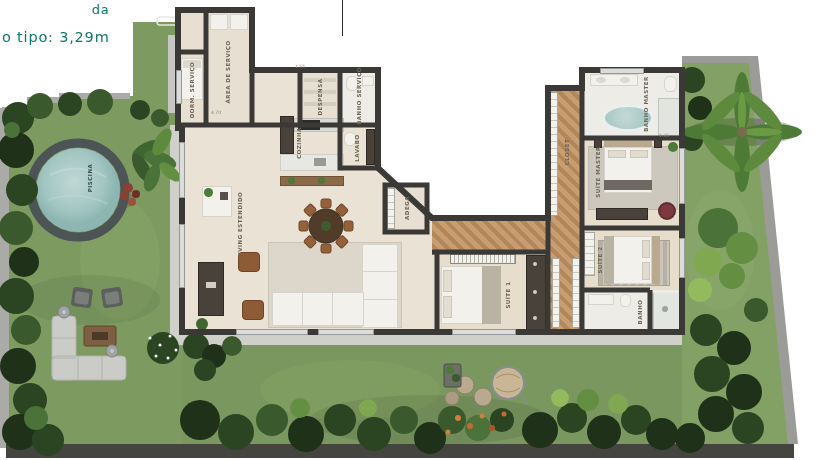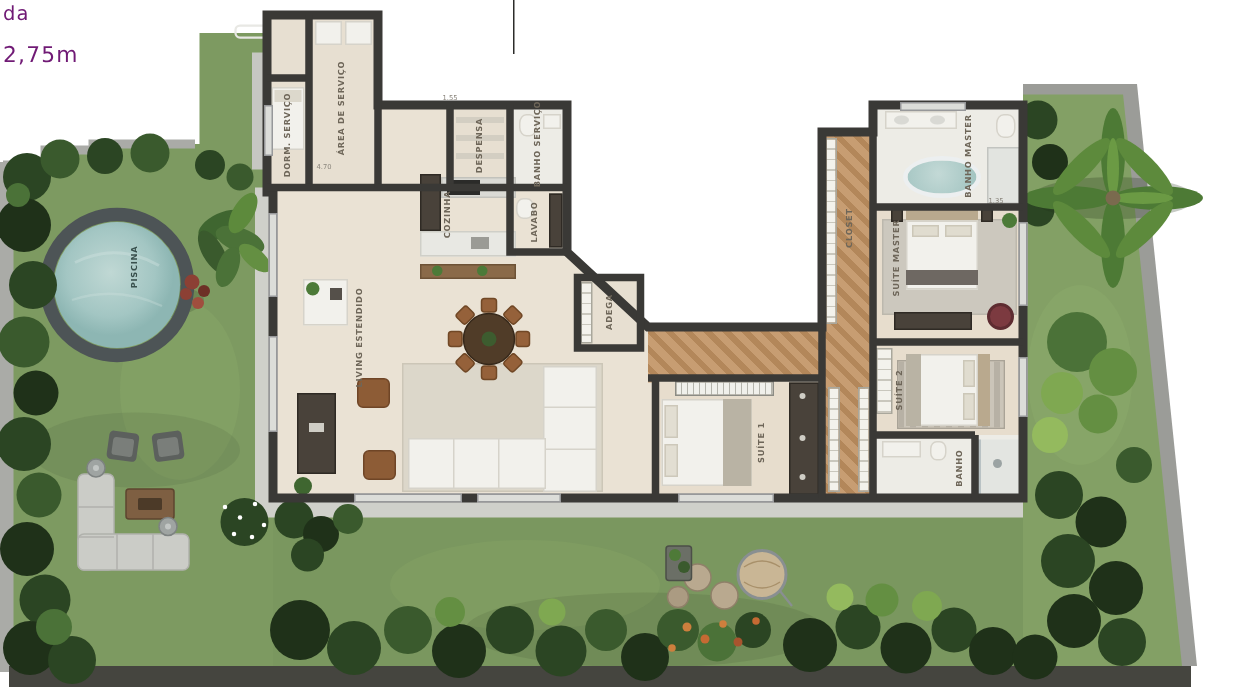--- a/index.html
+++ b/index.html
@@ -19,21 +19,21 @@
   .rug{background:#dcd7ca;border:1px solid #ccc6b7;}
   .shelf-strip{background:repeating-linear-gradient(180deg,#f3f2ec 0 6px,#c9c7bd 6px 7px);border:1px solid #a9a79c;}
   .louver{background:repeating-linear-gradient(90deg,#f0f0eb 0 3px,#b4b4ac 3px 4px);border:1px solid #8b8b84;}
   .window{position:absolute;background:#dcddd9;border:1px solid #97989a;box-sizing:border-box;}
   
   .rlabel{position:absolute;font-size:5.5px;font-weight:600;letter-spacing:.5px;color:#6e6659;
           white-space:nowrap;transform:translate(-50%,-50%) rotate(-90deg);transform-origin:center;}
   .dim{position:absolute;font-size:4.5px;color:#8a857c;transform:translate(-50%,-50%);white-space:nowrap;}
   .pool-label{color:#39504d;}
   
-  .legend{position:absolute;left:2px;top:2px;color:#701a75;letter-spacing:.8px;}
+  .legend{position:absolute;left:2px;top:2px;color:#0f766e;letter-spacing:.8px;text-align:right;}
   .legend .l1{font-size:13px;margin:0 0 13px 0;}
   .legend .ln{font-size:14.5px;line-height:15.5px;margin:0;}
   .leader{position:absolute;background:#2c2c2a;}
 </style>
 </head>
 <body>
 
 <div class="stage">
 
   <svg class="layer" width="826" height="460">
@@ -431,18 +431,18 @@
   <div class="rlabel" style="left:600px;top:260px;">SUÍTE 2</div>
   <div class="rlabel" style="left:640px;top:312px;">BANHO</div>
   <div class="rlabel pool-label" style="left:90px;top:178px;">PISCINA</div>
 
   <div class="dim" style="left:216px;top:112px;">4.70</div>
   <div class="dim" style="left:300px;top:66px;">1.55</div>
   <div class="dim" style="left:664px;top:135px;">1.35</div>
 
   <div class="legend">
     <p class="l1">da</p>
-    <p class="ln">2,75m</p>
+    <p class="ln">o tipo: 3,29m</p>
   </div>
 
   <div class="leader" style="left:342px;top:0;width:1px;height:36px;"></div>
 
 </div>
 
 </body></html>

